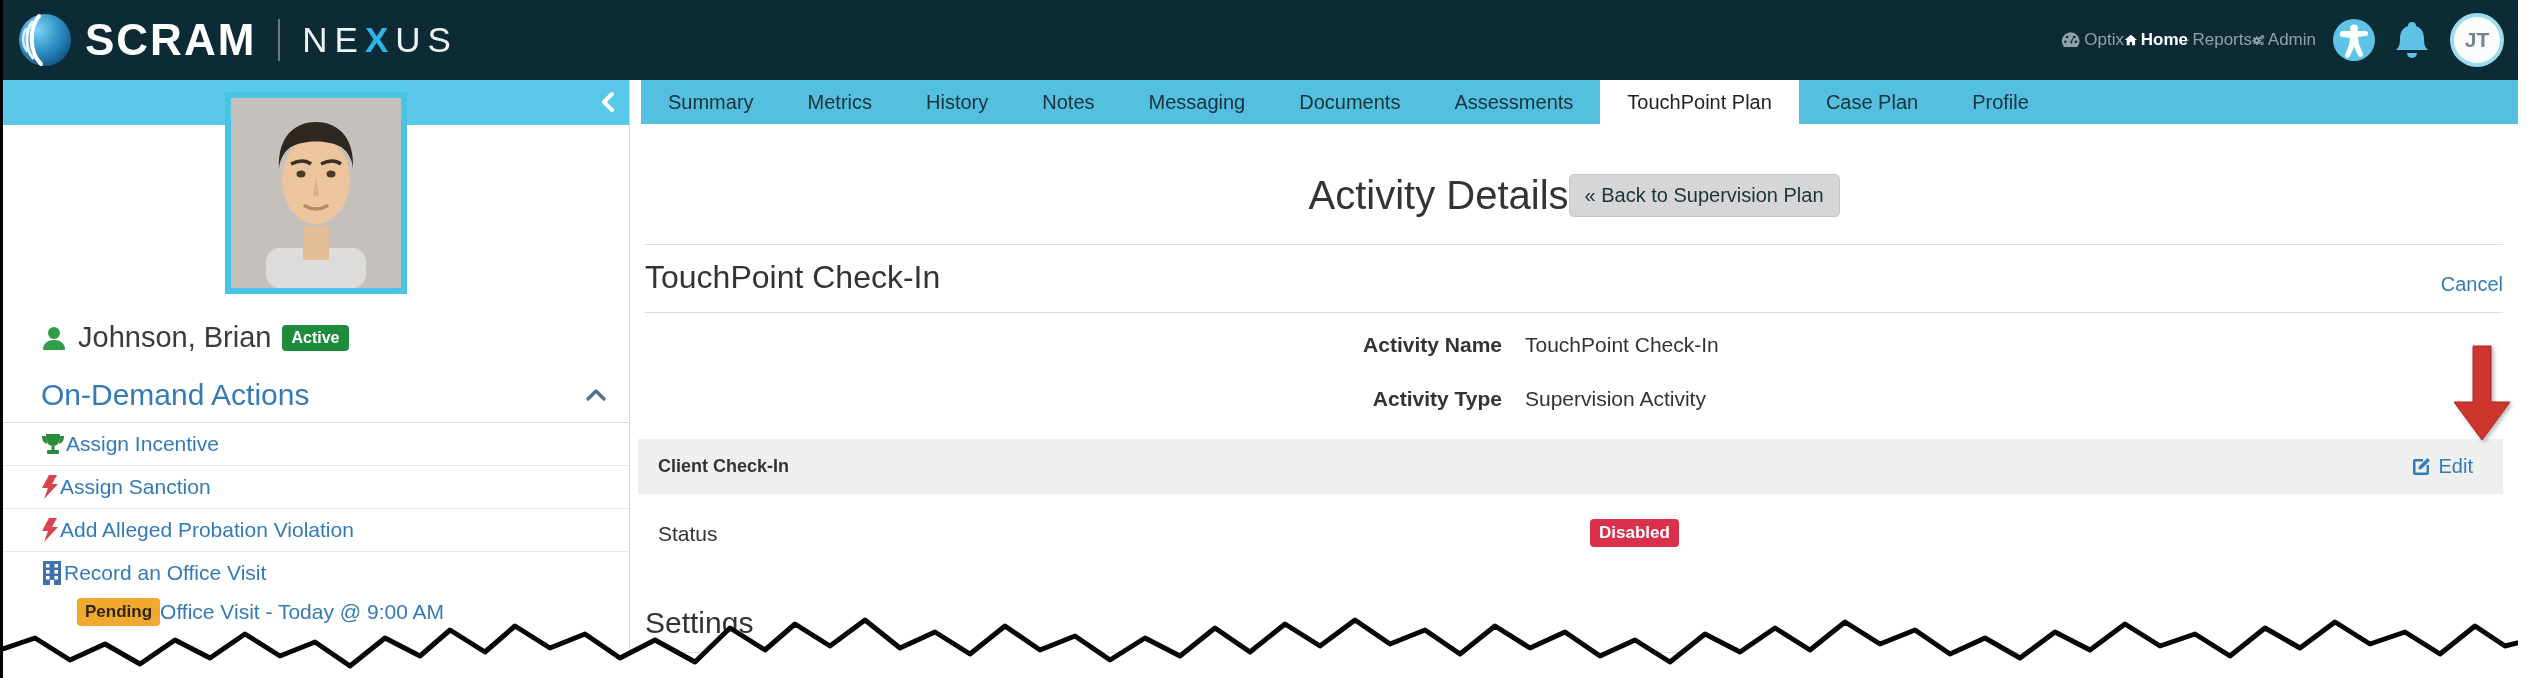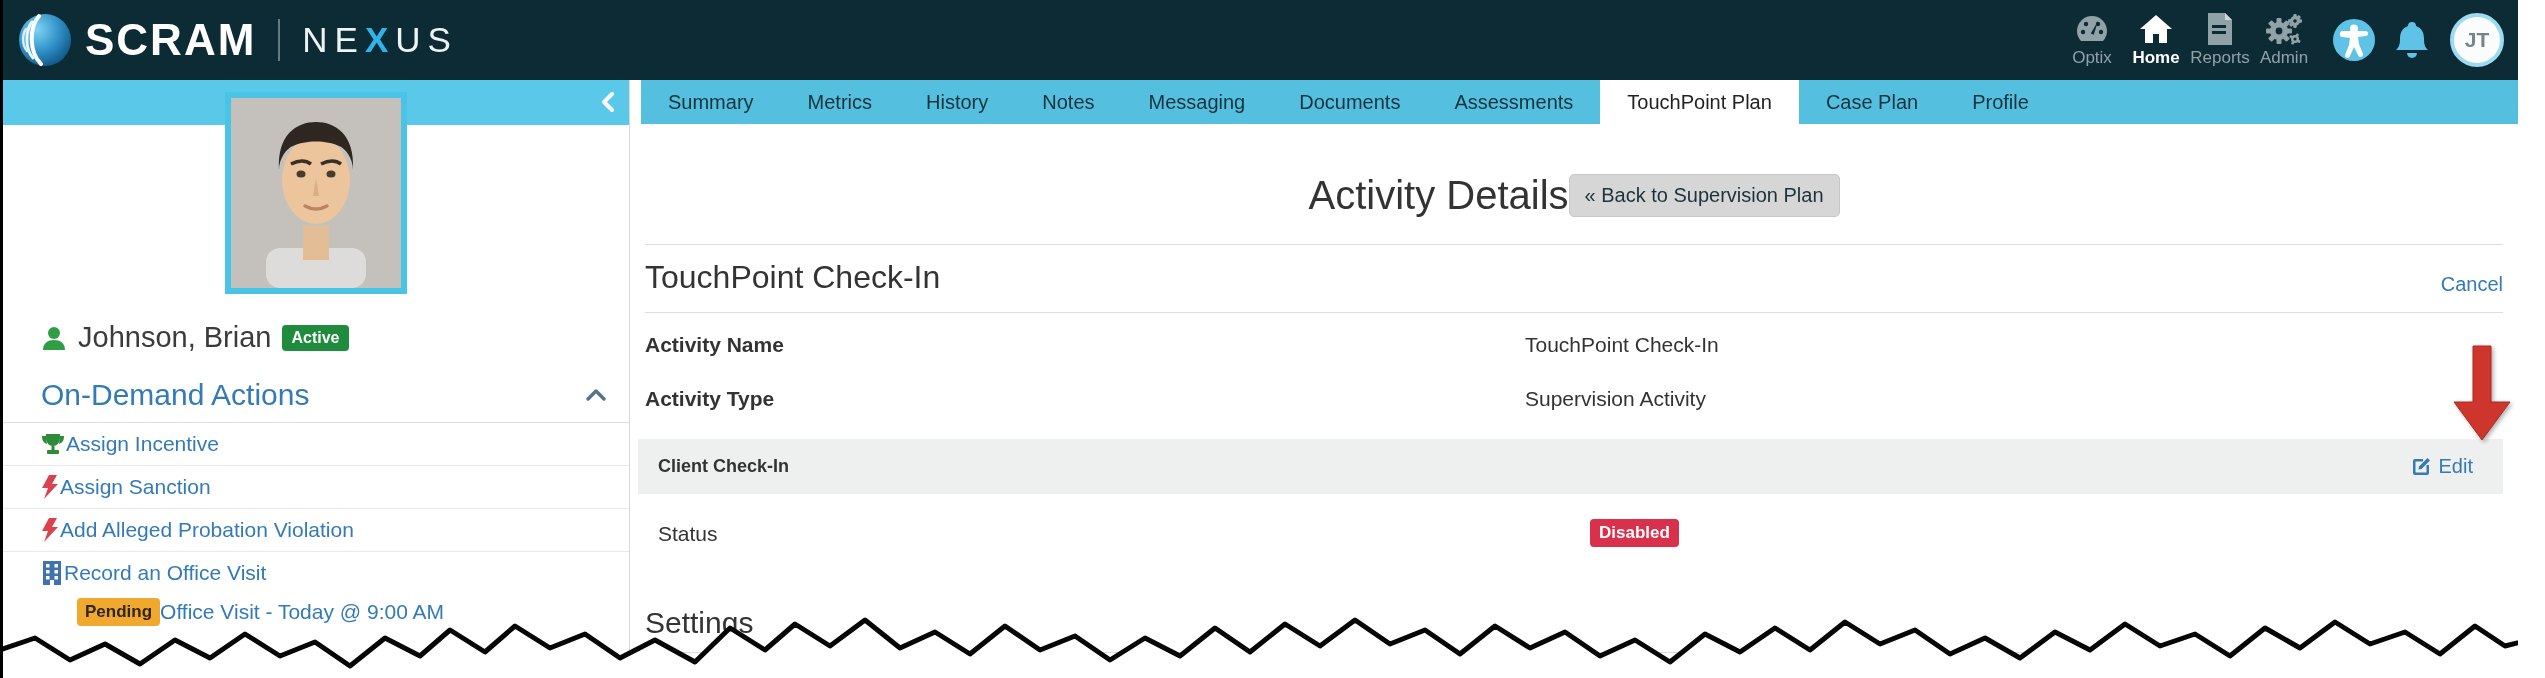--- a/index.html
+++ b/index.html
@@ -8,21 +8,21 @@
             font-family:"Liberation Sans", sans-serif; background:#fff; border-left:3px solid #000; }
 
   
   .topbar { height:80px; background:#0d2b35; display:flex; align-items:center; }
   .brand { display:flex; align-items:center; margin-left:14px; }
   .brand-scram { color:#fff; font-size:44px; font-weight:bold; letter-spacing:2px; margin-left:12px; }
   .brand-div { width:2px; height:42px; background:#677a80; margin:0 22px; }
   .brand-nexus { color:#eef3f4; font-size:35px; letter-spacing:7px; font-weight:400; }
   .brand-nexus .x { color:#2fb4e9; font-weight:bold; }
   .top-nav { margin-left:auto; display:flex; align-items:center; }
-  .nav-item { width:64px; display:flex; flex-direction:column; align-items:center; gap:3px;
+  .nav-item { width:64px; display:flex; flex-direction:row; align-items:center; gap:3px;
               color:#90a2a8; font-size:17px; cursor:pointer; }
   .nav-item.active { color:#fff; font-weight:bold; }
   .round-btn { margin-left:16px; cursor:pointer; display:flex; }
   .avatar { width:54px; height:54px; border-radius:50%; background:#fbfdfd; border:4px solid #9edaf0;
             color:#75858c; font-size:21px; font-weight:bold; display:flex; align-items:center;
             justify-content:center; margin:0 14px 0 18px; cursor:pointer; }
 
   
   .page-body { display:flex; height:598px; }
 
@@ -56,21 +56,21 @@
   .btn-back { background:#d6d6d6; border:1px solid #c6c6c6; border-radius:5px; padding:9px 15px;
               font-size:20px; color:#1c323a; font-family:inherit; cursor:pointer; }
   .hdiv { border:none; border-top:1px solid #ddd; }
   .div-1 { margin-top:26px; }
   .activity-head { display:flex; justify-content:space-between; align-items:flex-end; margin-top:14px; }
   .activity-title { font-size:32px; color:#333; font-weight:500; }
   .link { color:#337ab7; font-size:20px; text-decoration:none; cursor:pointer; }
   .div-2 { margin-top:16px; }
   .field-row { display:flex; margin-top:20px; }
   .field-row.second { margin-top:30px; }
-  .f-label { width:857px; text-align:left; font-weight:bold; font-size:21px; color:#333; }
+  .f-label { width:857px; text-align:right; font-weight:bold; font-size:21px; color:#333; }
   .f-value { margin-left:23px; font-size:21px; color:#333; }
   .bar { margin:28px 0 0 -7px; height:55px; background:#eeefef; display:flex; align-items:center;
          justify-content:space-between; padding:0 30px 0 20px; }
   .bar-title { font-size:18px; font-weight:bold; color:#333; }
   .edit-link { display:flex; align-items:center; gap:7px; font-size:20px; color:#337ab7; cursor:pointer; }
   .status-row { position:relative; margin-top:28px; padding-left:13px; font-size:21px; color:#333; height:32px; }
   .badge-disabled { position:absolute; left:945px; top:-3px; background:#d9304c; color:#fff; font-size:17px;
                     font-weight:bold; padding:4px 9px; border-radius:4px; }
   .settings-title { margin-top:52px; font-size:30px; color:#333; font-weight:500; }
   .div-3 { margin-top:12px; }

